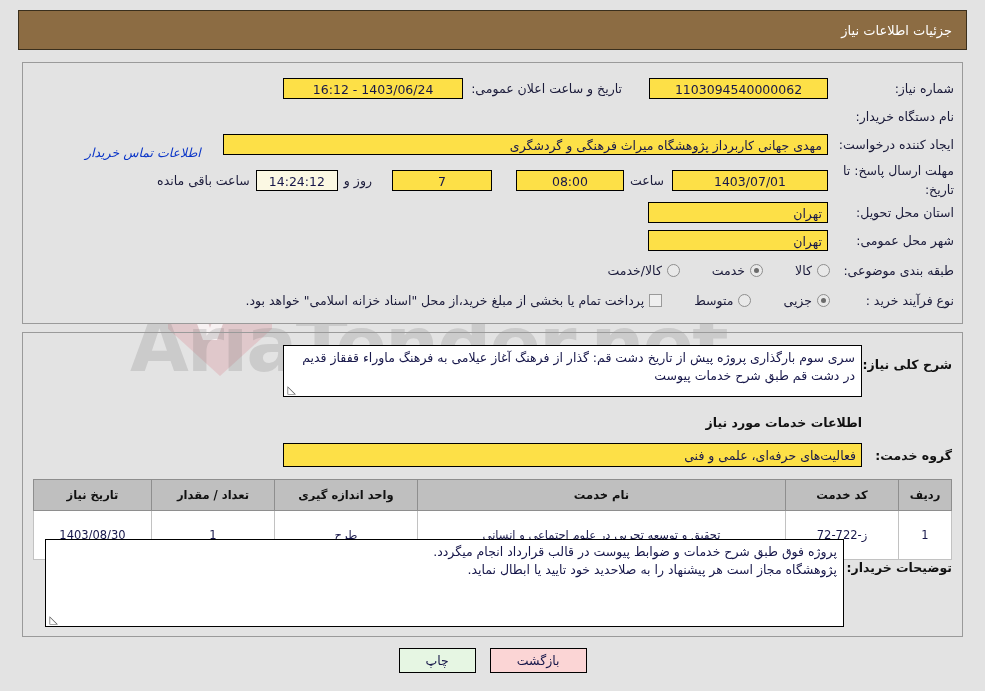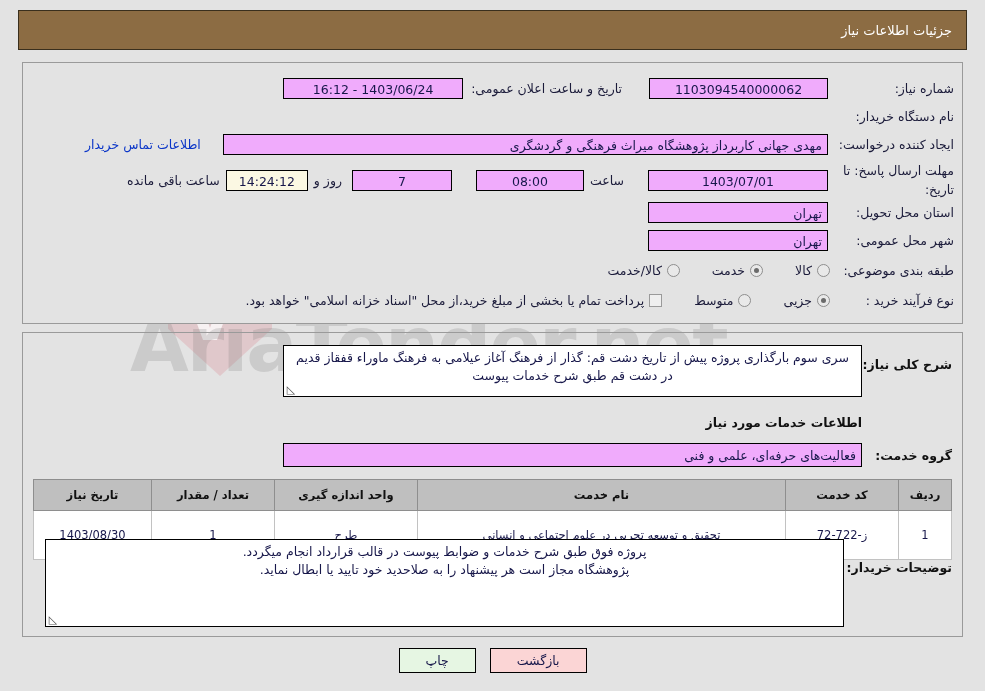--- a/index.html
+++ b/index.html
@@ -106,21 +106,21 @@
     white-space: nowrap;
     text-align: right;
   }
   .lbl2 {
     font-size: 12.5px;
     color: #1b1b3a;
     white-space: nowrap;
   }
   .box {
     border: 1px solid #000;
-    background: #f0abfc;
+    background: #fde047;
     height: 21px;
     line-height: 21px;
     font-size: 12.5px;
     color: #17174a;
     box-sizing: border-box;
     padding: 0 5px;
     overflow: hidden;
     white-space: nowrap;
   }
   .box.center { text-align: center; }
@@ -168,21 +168,21 @@
   .ta {
     border: 1px solid #000;
     background: #ffffff;
     box-sizing: border-box;
     font-size: 12.5px;
     color: #17174a;
     padding: 3px 6px;
     line-height: 18px;
     overflow: hidden;
     position: relative;
-    text-align: center;
+    text-align: right;
   }
   .ta .grip {
     position: absolute;
     bottom: 1px;
     left: 2px;
     width: 10px; height: 10px;
     color: #555;
     font-size: 11px;
     line-height: 10px;
   }
@@ -277,31 +277,31 @@
       </div>
 
       <div class="frow" style="top:42px; right:8px; left:200px;">
         <span class="lbl" style="width:120px; flex:0 0 120px;">نام دستگاه خریدار:</span>
       </div>
 
       <div class="frow" style="top:70px; right:8px; left:200px;">
         <span class="lbl" style="width:120px; flex:0 0 120px;">ایجاد کننده درخواست:</span>
         <span class="box right" style="flex:1 1 auto; margin-right:6px;">مهدی جهانی کاربرداز پژوهشگاه میراث فرهنگی و گردشگری</span>
       </div>
-      <div class="frow" style="top:70px; left:62px;">
+      <div class="frow" style="top:78px; left:62px;font-style:italic;">
         <span class="link">اطلاعات تماس خریدار</span>
       </div>
 
       <div class="frow" style="top:100px; right:8px; height:34px;">
         <span class="lbl" style="width:120px; line-height:19px; white-space:normal;">مهلت ارسال پاسخ: تا تاریخ:</span>
-        <span class="box center" style="width:180px; margin-right:6px;margin-left:16px;">1403/07/01</span>
+        <span class="box center" style="width:156px; margin-right:6px;">1403/07/01</span>
         <span class="lbl2" style="margin-right:8px;">ساعت</span>
         <span class="box center" style="width:108px; margin-right:6px;">08:00</span>
         <span class="box center" style="width:100px; margin-right:24px;">7</span>
-        <span class="lbl2" style="margin-right:10px;">روز و</span>
+        <span class="lbl2" style="margin-right:20px;">روز و</span>
         <span class="box cream center" style="width:82px; margin-right:6px;">14:24:12</span>
         <span class="lbl2" style="margin-right:6px;">ساعت باقی مانده</span>
       </div>
 
       <div class="frow" style="top:138px; right:8px;">
         <span class="lbl" style="width:120px;">استان محل تحویل:</span>
         <span class="box right" style="width:180px; margin-right:6px;">تهران</span>
       </div>
 
       <div class="frow" style="top:166px; right:8px;">

